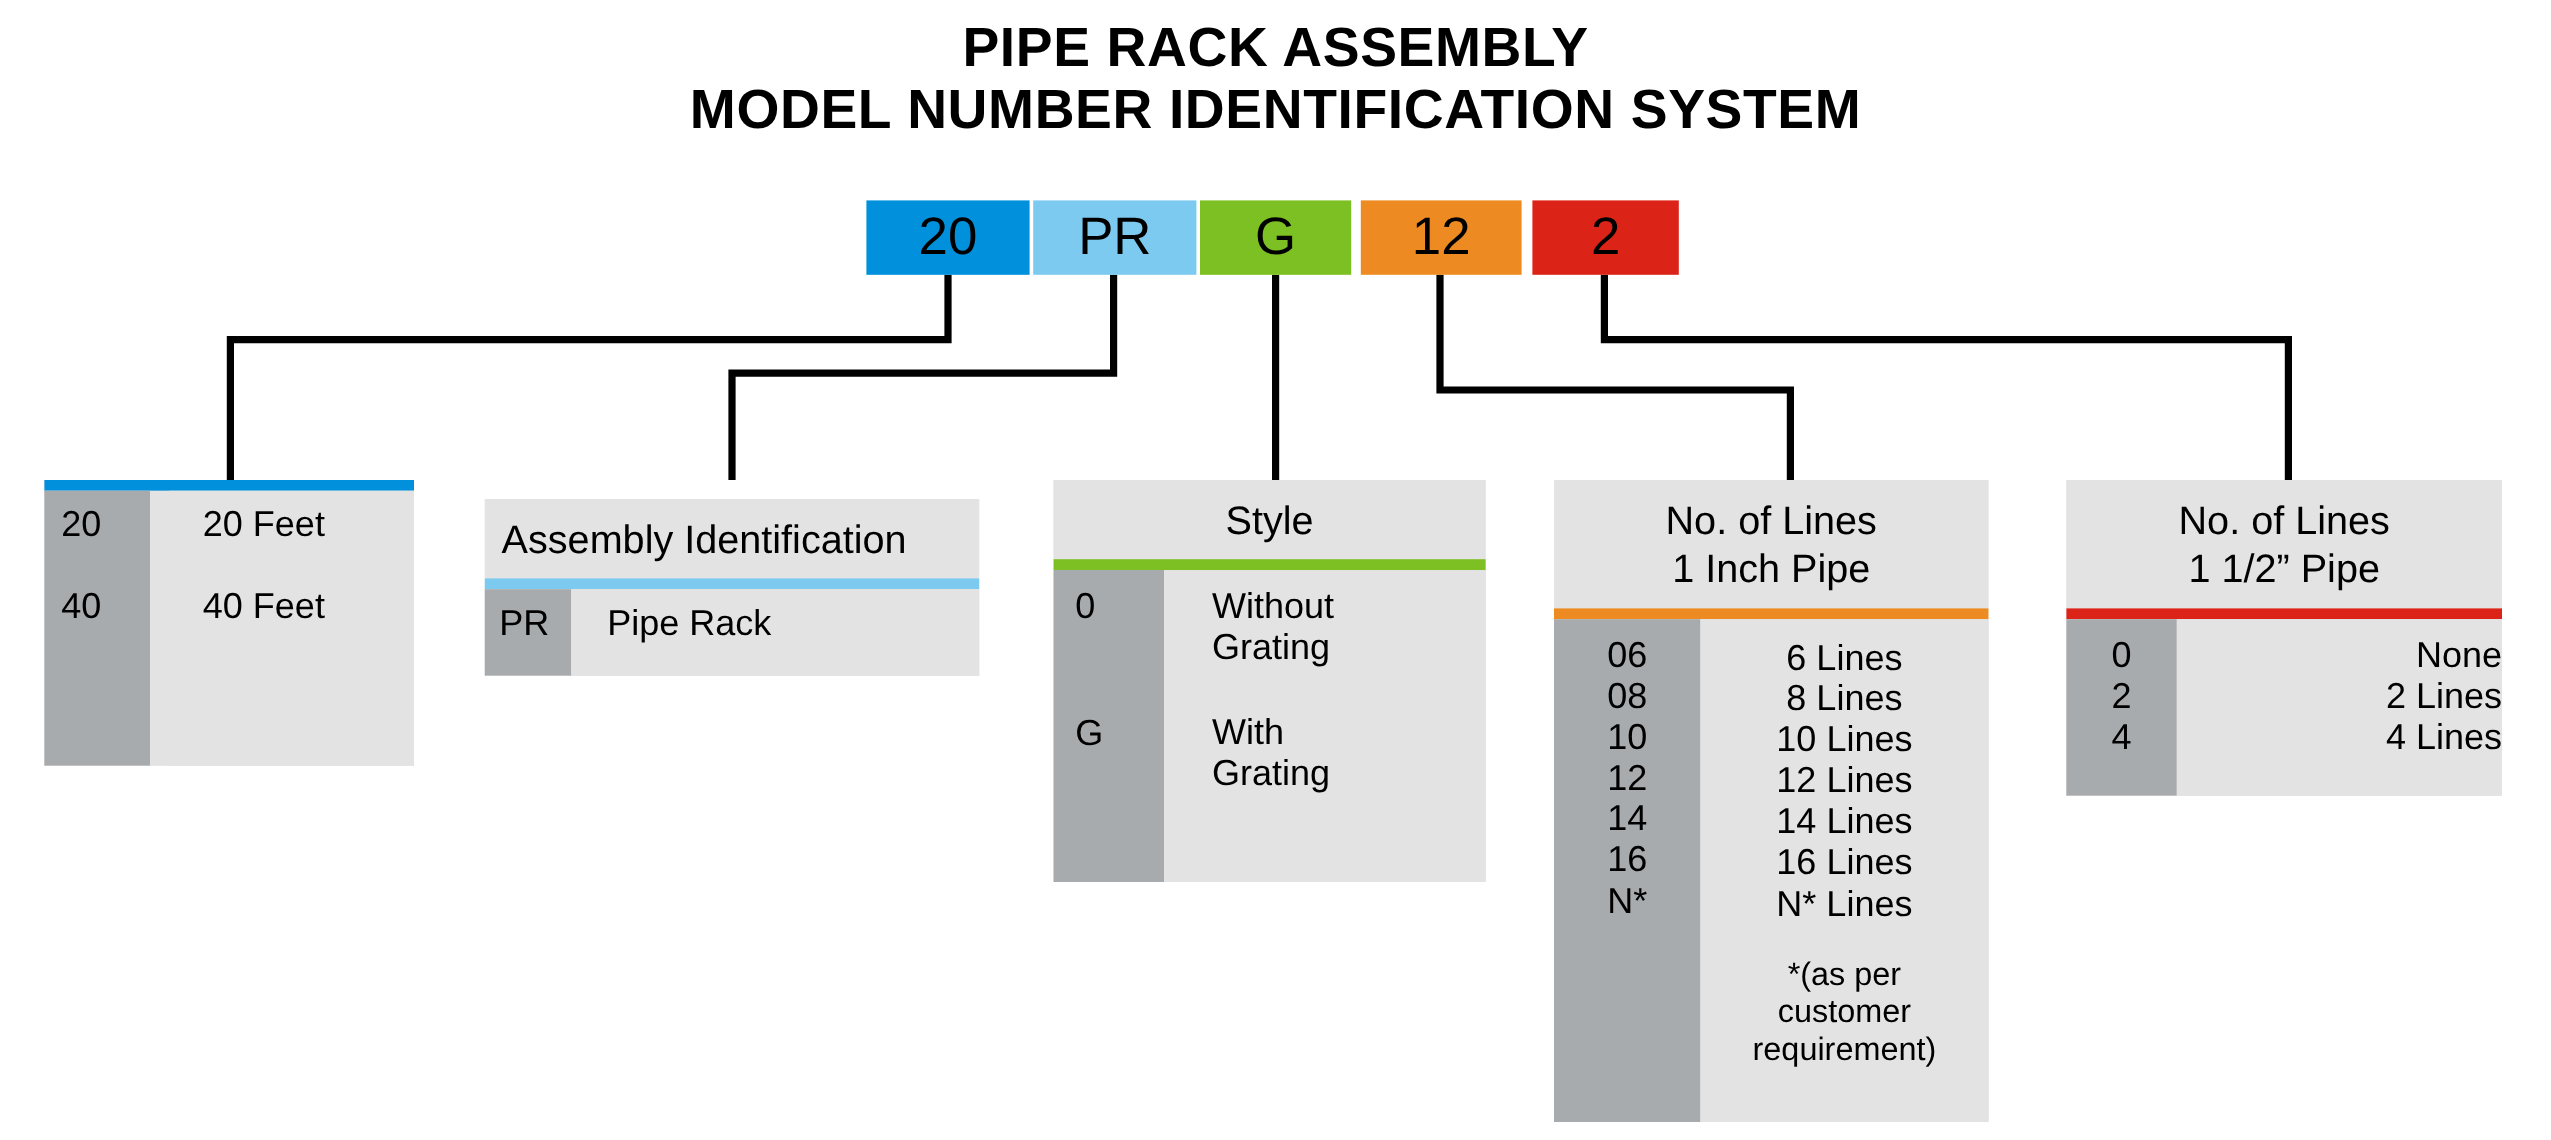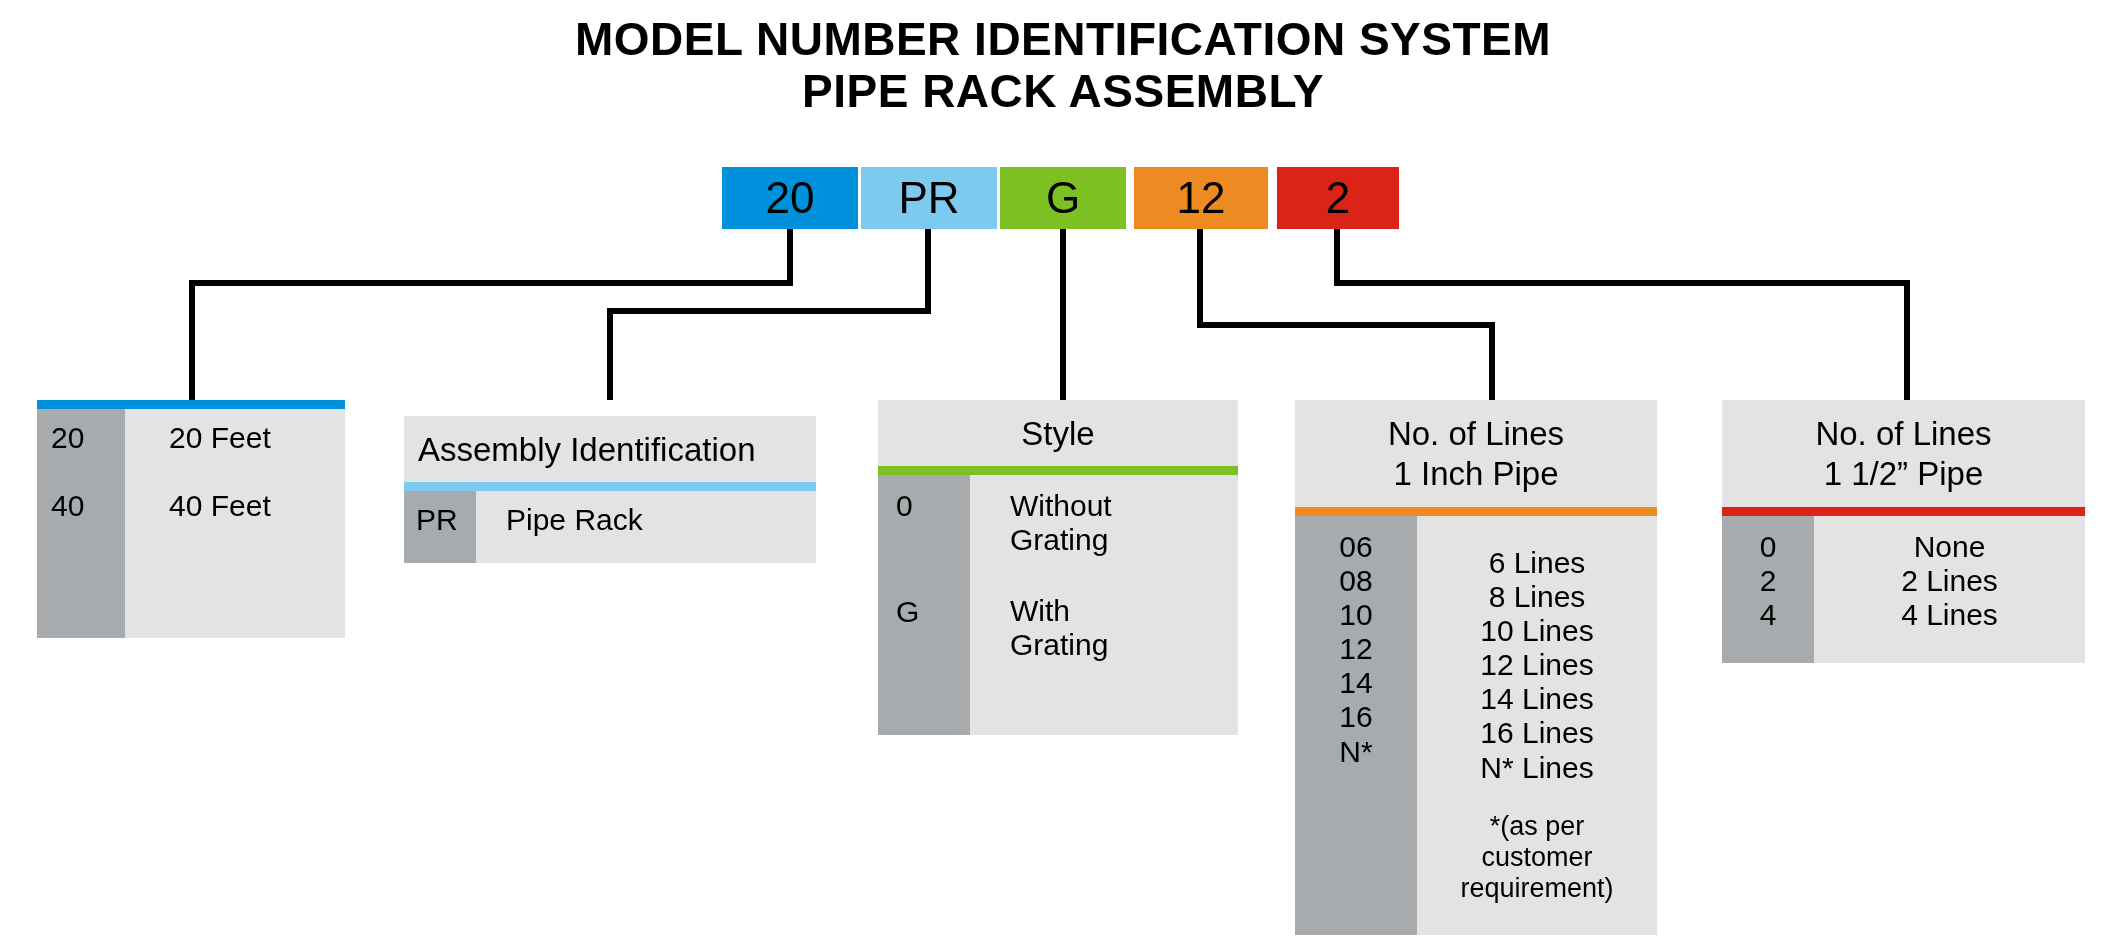--- a/index.html
+++ b/index.html
@@ -124,35 +124,35 @@
 
   
   #box-style .code-col { width: 92px; padding: 14px 0 0 0; }
   #box-style .code-col .cell { padding: 0 0 0 18px; }
   #box-style .desc-col { padding: 14px 0 0 40px; }
   #box-style .cell.r0 { margin-bottom: 36px; }
   #box-style .code-col .cell.r0 { margin-bottom: 72px; }
 
   
   #box-lines-1in .code-col { width: 122px; padding: 14px 0 0 0; text-align: center; }
-  #box-lines-1in .desc-col { padding: 30px 0 0 0; text-align: center; }
+  #box-lines-1in .desc-col { padding: 16px 0 0 0; text-align: center; }
   #box-lines-1in .footnote { margin-top: 26px; padding: 0 34px; text-align: center; }
 
   
   #box-lines-15in .code-col { width: 92px; padding: 14px 0 0 0; text-align: center; }
-  #box-lines-15in .desc-col { padding: 14px 0 0 0; text-align: center; }
+  #box-lines-15in .desc-col { padding: 14px 0 0 0; text-align: right; }
 </style>
 </head>
 <body>
 
 <div id="page">
 
   <div id="title-block">
+    <div class="title-line">PIPE RACK ASSEMBLY</div>
     <div class="title-line">MODEL NUMBER IDENTIFICATION SYSTEM</div>
-    <div class="title-line">PIPE RACK ASSEMBLY</div>
   </div>
 
   <svg id="connectors" viewBox="0 0 2126 950" width="2126" height="950">
 
     <path d="M 790 229 L 790 283 L 192 283 L 192 400" fill="none" stroke="#000000" stroke-width="6"></path>
 
     <path d="M 928 229 L 928 311 L 610 311 L 610 400" fill="none" stroke="#000000" stroke-width="6"></path>
 
     <path d="M 1063 229 L 1063 400" fill="none" stroke="#000000" stroke-width="6"></path>
 

